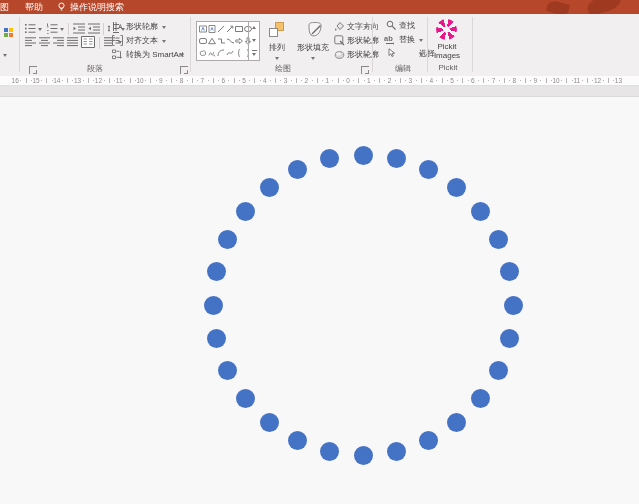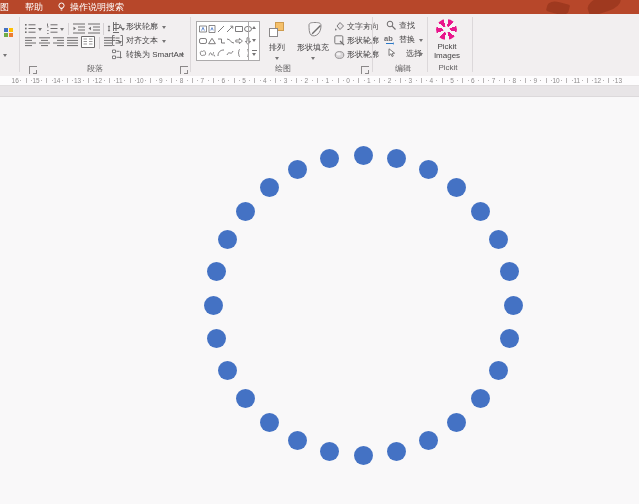--- a/index.html
+++ b/index.html
@@ -368,21 +368,21 @@
         </svg>
     </span>
     <span class="rtext" style="left:399px;top:20px;">替换</span>
     <span class="caret" style="left:419px;top:25px;"></span>
 
     <span class="icbtn" style="left:387px;top:34px;">
       <svg class="ic" width="10" height="11" viewBox="0 0 10 11">
           <path d="M2 0.8L2 7.6L3.9 5.8L5.1 8.6L6.3 8L5.1 5.4L7.6 5.2Z" fill="#fff" stroke="#6E6C6D" stroke-width="0.9"></path>
         </svg>
     </span>
-    <span class="rtext" style="left:406px;top:34px;">选择</span>
+    <span class="rtext" style="left:419px;top:34px;">选择</span>
     <span class="caret" style="left:419px;top:39px;"></span>
 
     <span class="glabel" style="left:403px;">编辑</span>
     <div class="gsep" style="left:427px;"></div>
 
     <div class="pickit-ic" style="left:436px;top:5px;"></div>
     <span class="rtext" style="left:436px;top:27px;text-align:center;width:22px;">Pickit</span>
     <span class="rtext" style="left:432px;top:36px;text-align:center;width:30px;">Images</span>
     <span class="glabel" style="left:448px;">Pickit</span>
     <div class="gsep" style="left:472px;"></div>

